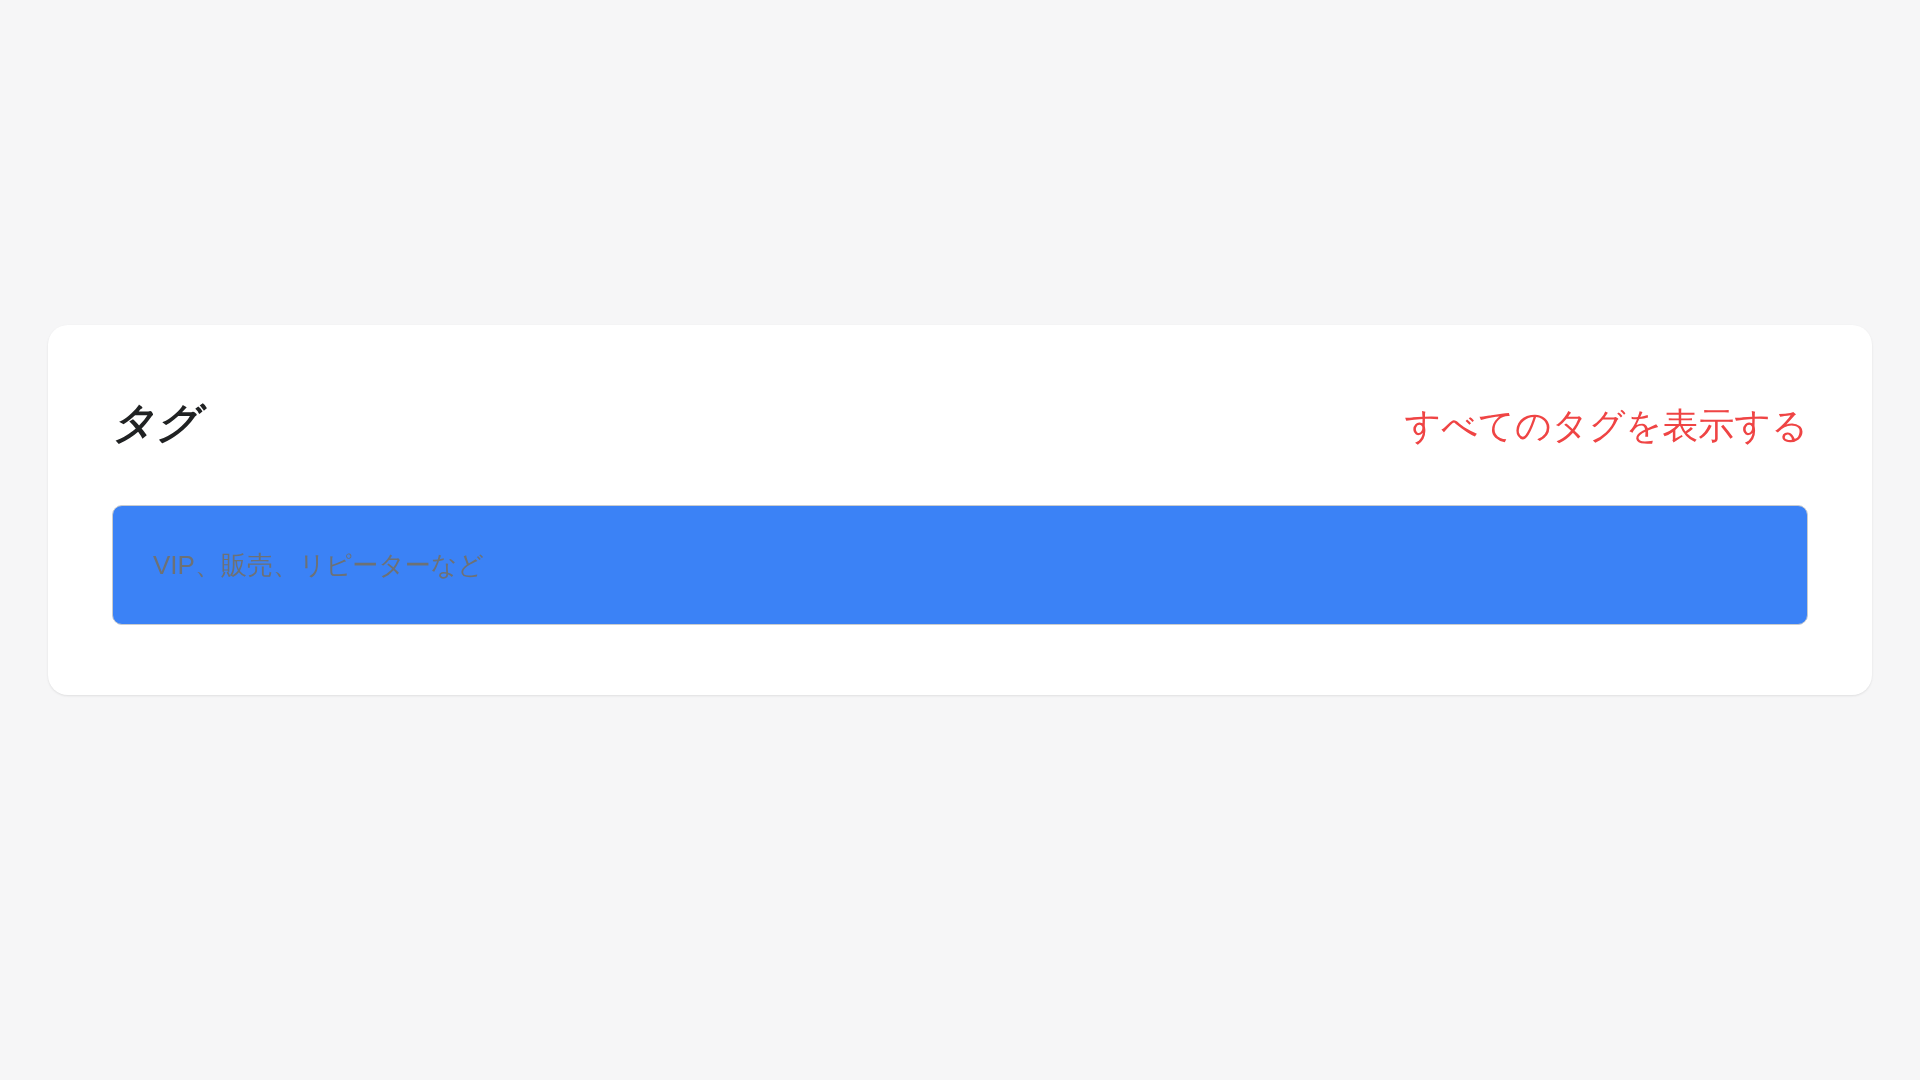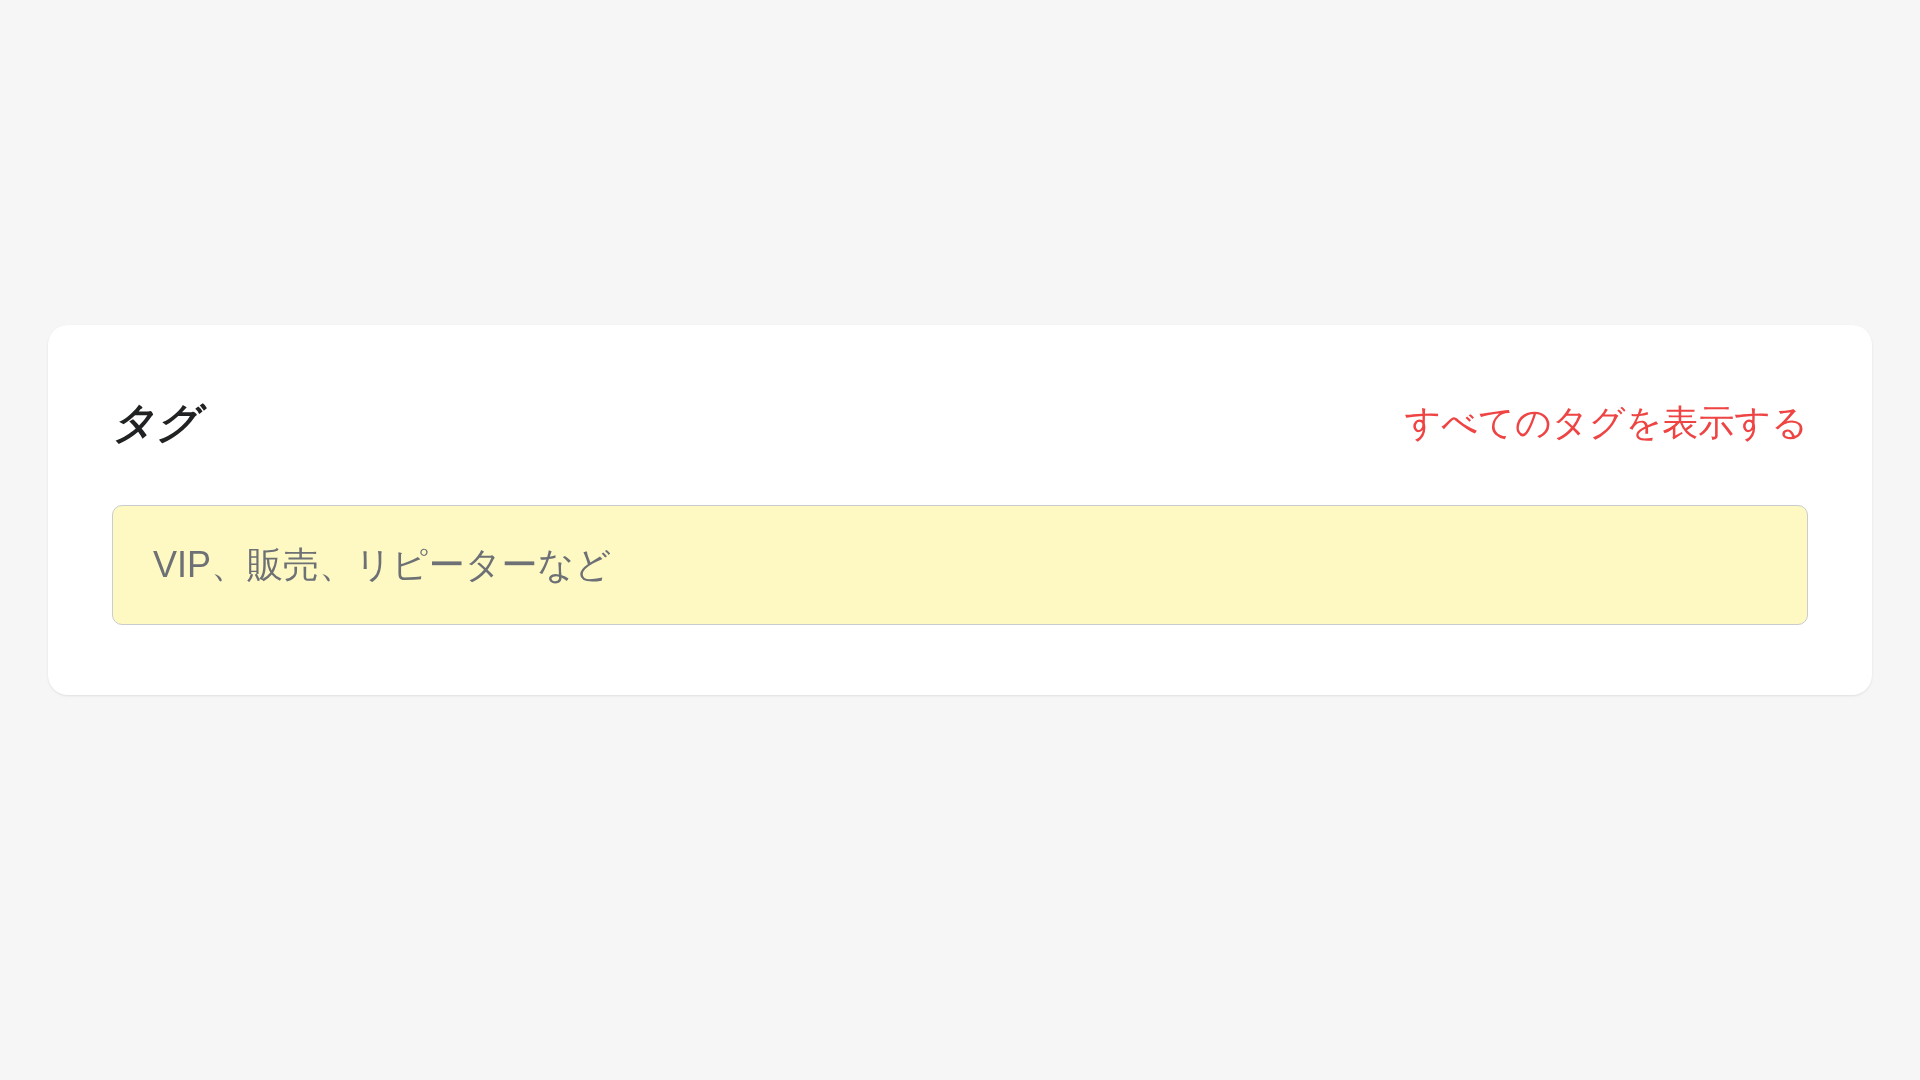--- a/index.html
+++ b/index.html
@@ -20,21 +20,21 @@
       width: 1824px;
       background: #ffffff;
       border-radius: 20px;
       box-shadow: 0 1px 3px rgba(0,0,0,0.06), 0 1px 2px rgba(0,0,0,0.04);
       padding: 70px 64px;
       margin-top: -60px;
     }
     .card-header {
       display: flex;
       justify-content: space-between;
-      align-items: center;
+      align-items: flex-end;
       margin-bottom: 54px;
     }
     .card-title {
       font-size: 42px;
       font-weight: 700;
       font-style: italic;
       color: #202223;
       letter-spacing: 1px;
     }
     .show-all-link {
@@ -43,23 +43,23 @@
       text-decoration: none;
       cursor: pointer;
       font-weight: 400;
     }
     .tags-input {
       width: 100%;
       height: 120px;
       border: 1px solid #c9cccf;
       border-radius: 10px;
       padding: 4px 40px;
-      font-size: 36px;
+      font-size: 26px;
       color: #202223;
-      background: #fef9c3;
+      background: #3b82f6;
       outline: none;
       font-family: inherit;
     }
     .tags-input::placeholder {
       color: #6d7175;
     }
   </style>
 </head>
 <body>
 

